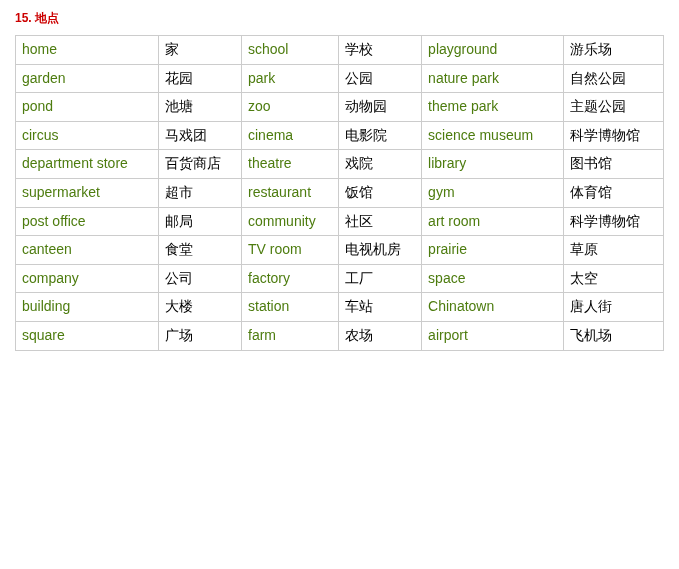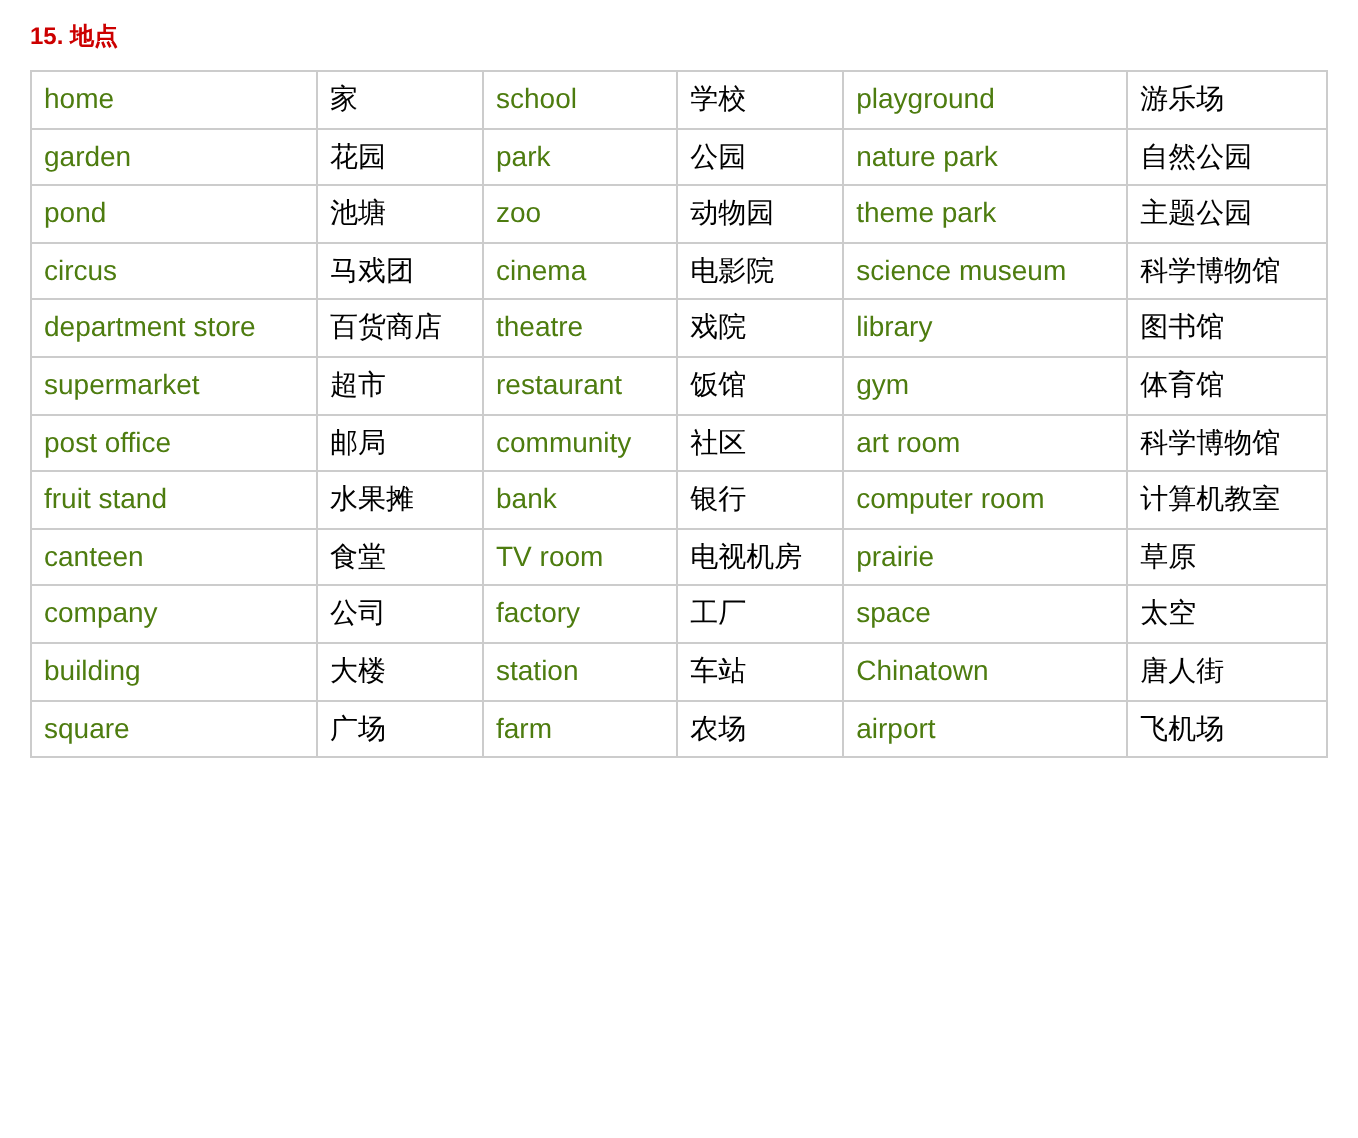--- a/index.html
+++ b/index.html
@@ -91,28 +91,20 @@
       </tr>
       <tr>
         <td class="english">post office</td>
         <td class="chinese">邮局</td>
         <td class="english">community</td>
         <td class="chinese">社区</td>
         <td class="english">art room</td>
         <td class="chinese">科学博物馆</td>
       </tr>
       <tr>
-        <td class="english">fruit stand</td>
-        <td class="chinese">水果摊</td>
-        <td class="english">bank</td>
-        <td class="chinese">银行</td>
-        <td class="english">computer room</td>
-        <td class="chinese">计算机教室</td>
-      </tr>
-      <tr>
         <td class="english">canteen</td>
         <td class="chinese">食堂</td>
         <td class="english">TV room</td>
         <td class="chinese">电视机房</td>
         <td class="english">prairie</td>
         <td class="chinese">草原</td>
       </tr>
       <tr>
         <td class="english">company</td>
         <td class="chinese">公司</td>

